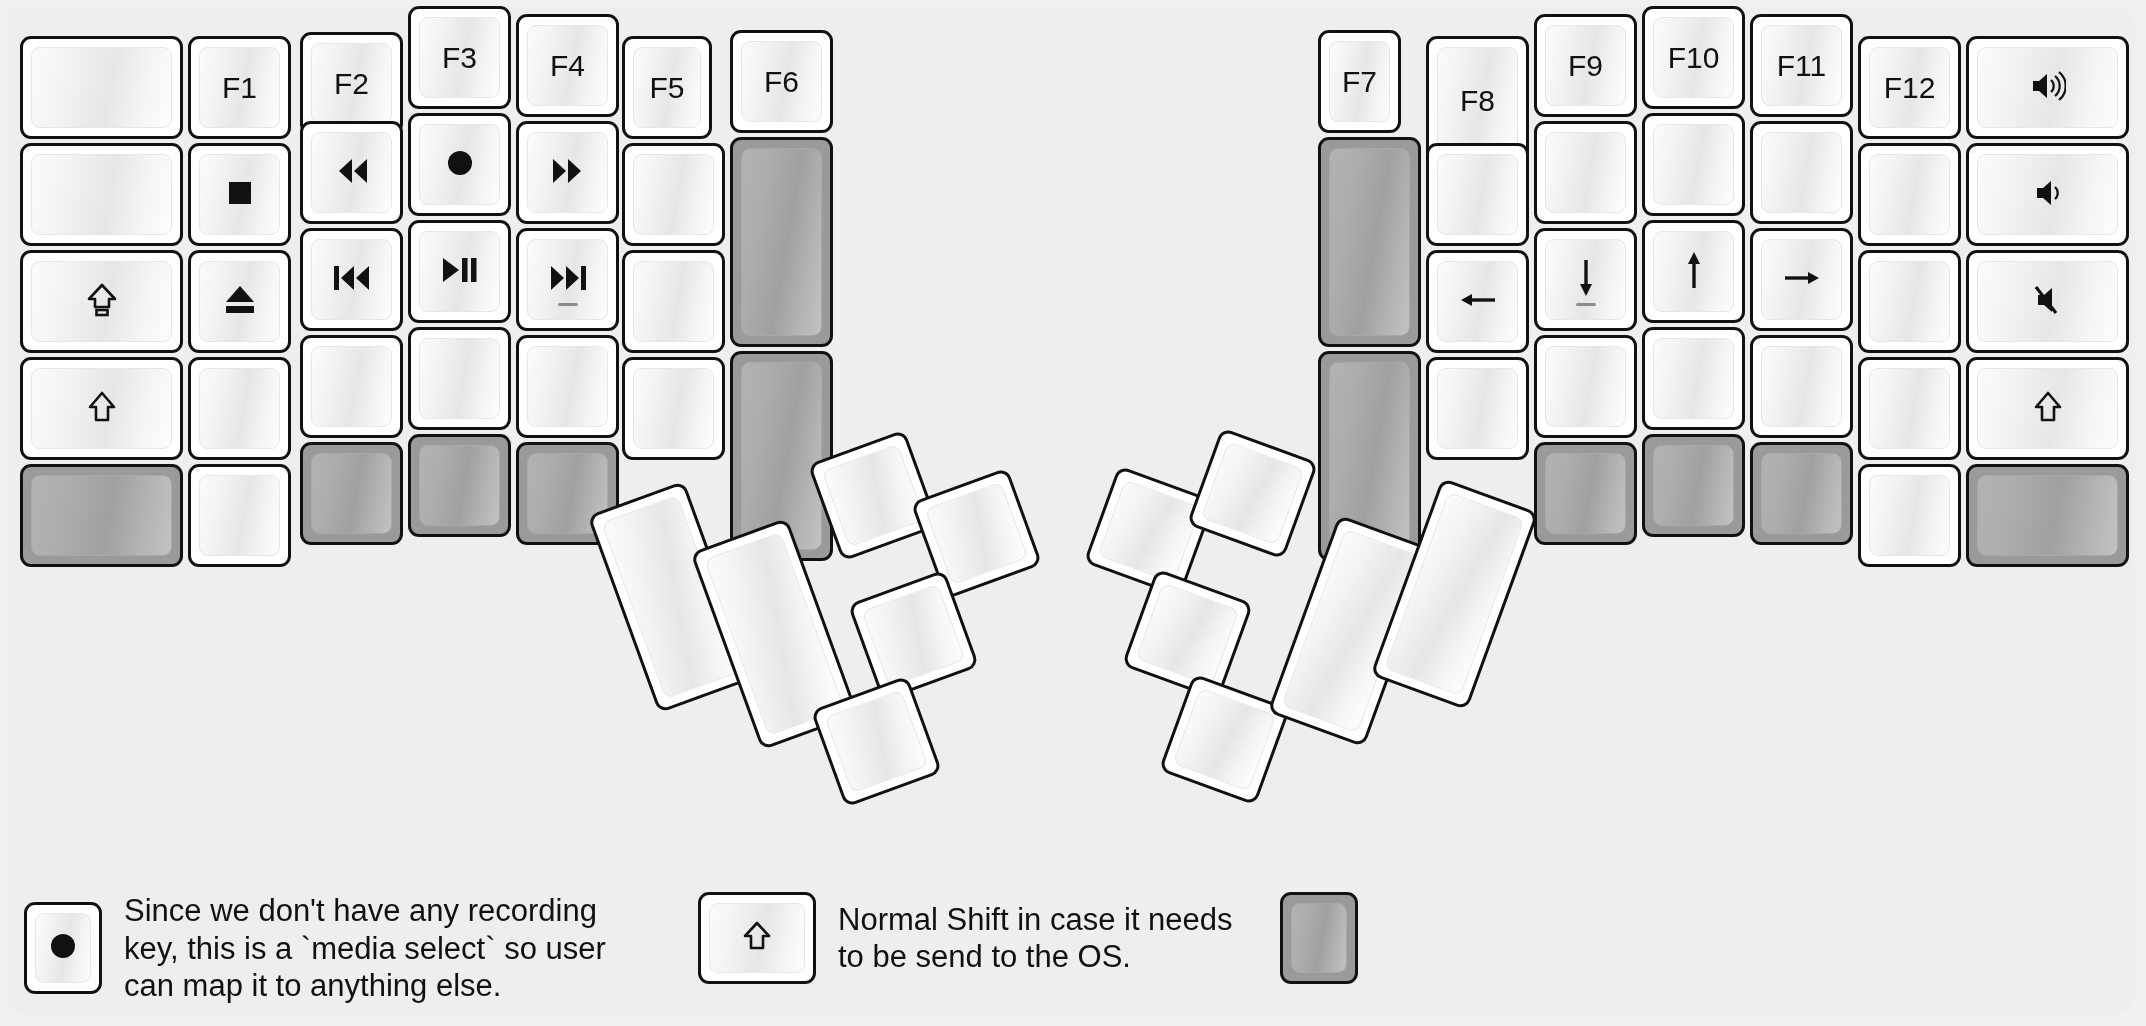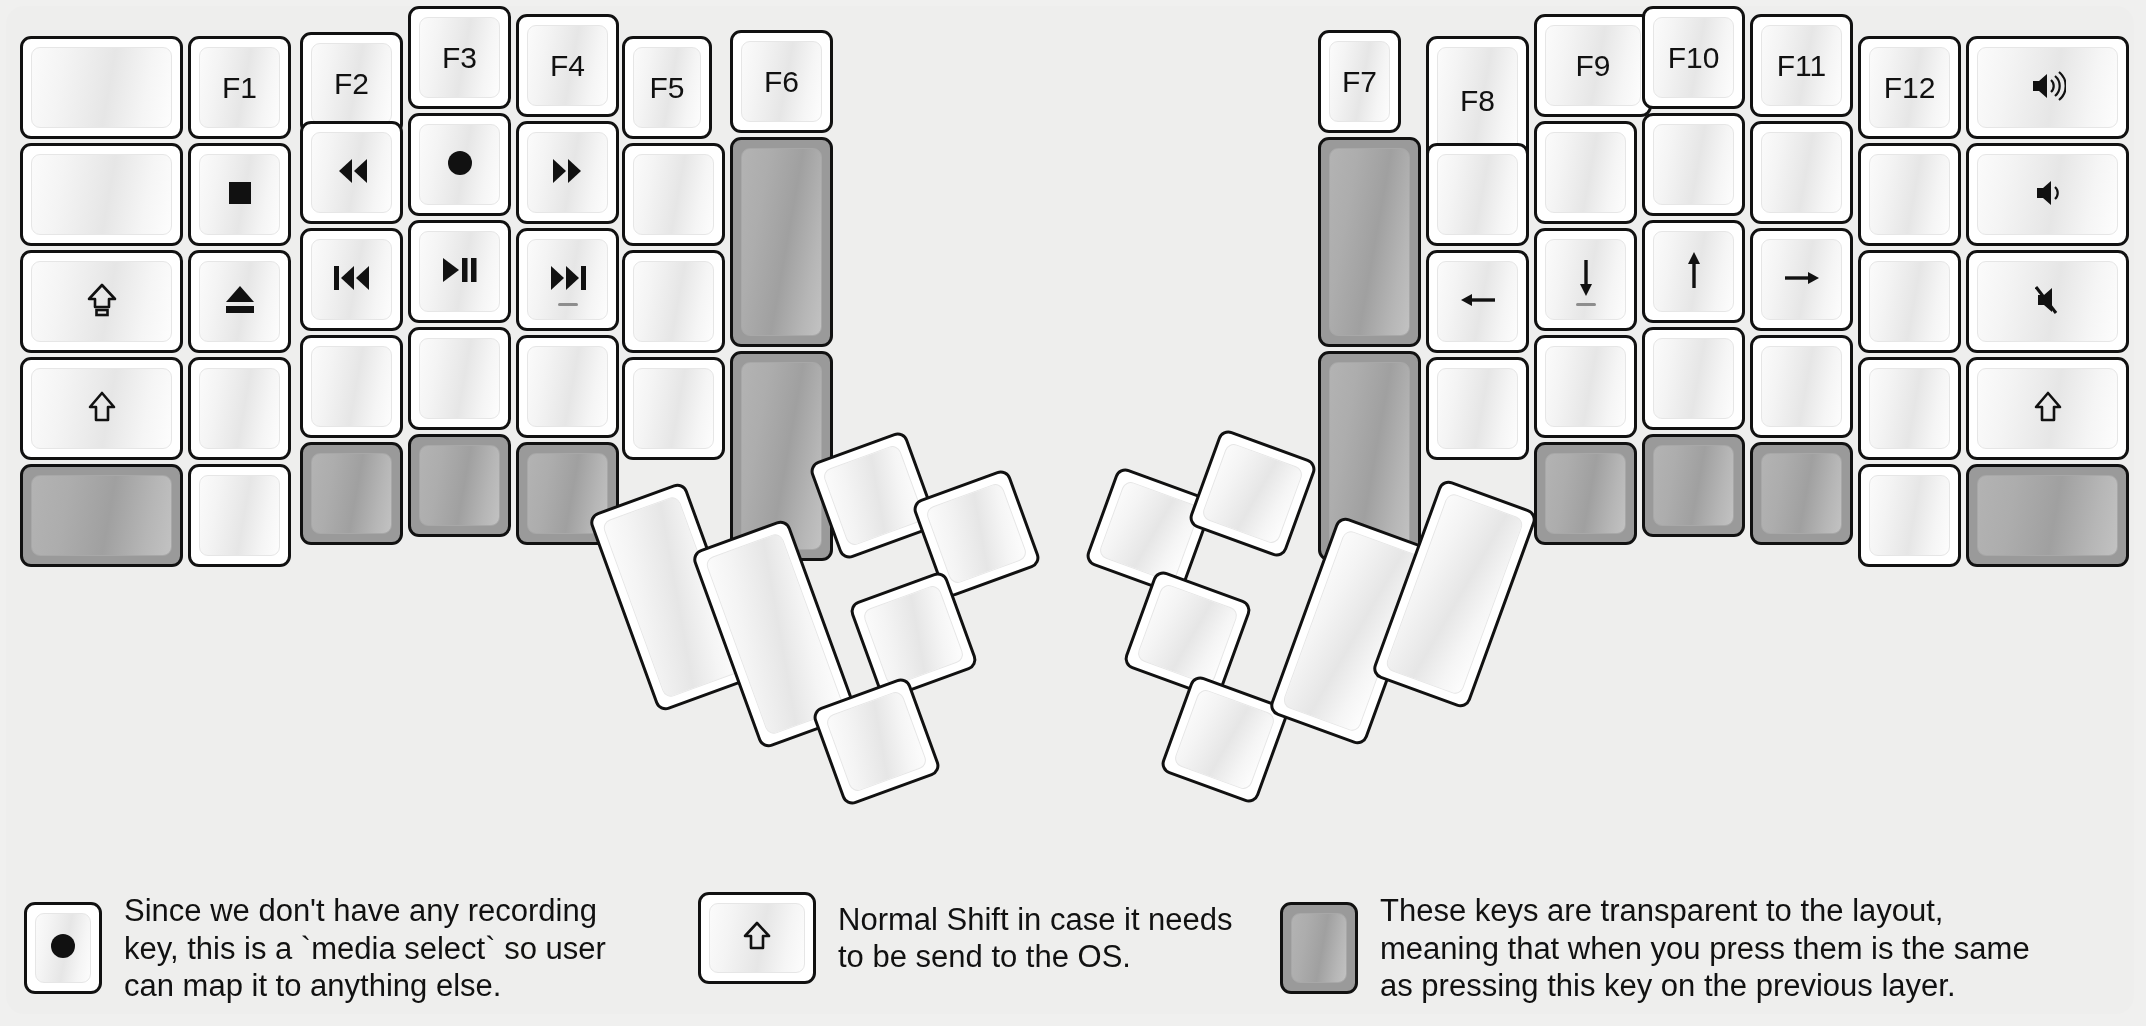--- a/index.html
+++ b/index.html
@@ -282,21 +282,21 @@
         <div class="cap">
           <span class="glyph"><svg width="38" height="30" viewBox="0 0 38 30">
               <path d="M36 15 L6 15" stroke="#111" stroke-width="3.4"></path>
               <path d="M2 15 L13 9 L13 21 Z" fill="#111"></path>
             </svg></span>
         </div>
       </div>
       <div class="key" style="left: 1426px; top: 357px; width: 103px; height: 103px;">
         <div class="cap"></div>
       </div>
-      <div class="key" style="left: 1534px; top: 14px; width: 118px; height: 103px; padding-left: 27px;">
+      <div class="key" style="left: 1534px; top: 14px; width: 103px; height: 103px; padding-left: 27px;">
         <div class="cap">
           <span class="legend-txt">F9</span>
         </div>
       </div>
       <div class="key" style="left: 1534px; top: 121px; width: 103px; height: 103px;">
         <div class="cap"></div>
       </div>
       <div class="key" style="left: 1534px; top: 228px; width: 103px; height: 103px;">
         <div class="cap">
           <span class="glyph"><svg width="30" height="40" viewBox="0 0 30 40">
@@ -474,18 +474,15 @@
         </div>
       </div>
       <div class="legend-note">Normal Shift in case it needs
 to be send to the OS.</div>
     </div>
 
     <div class="legend-item" id="legend-2" style="left:1280px;top:22px;">
       <div class="legend-key transparent" style="width:78px;height:92px;">
         <div class="cap"></div>
       </div>
-      <div class="legend-note">These keys are transparent to the layout,
-meaning that when you press them is the same
-as pressing this key on the previous layer.</div>
     </div>
   </div>
 </div>
 
 </body></html>

